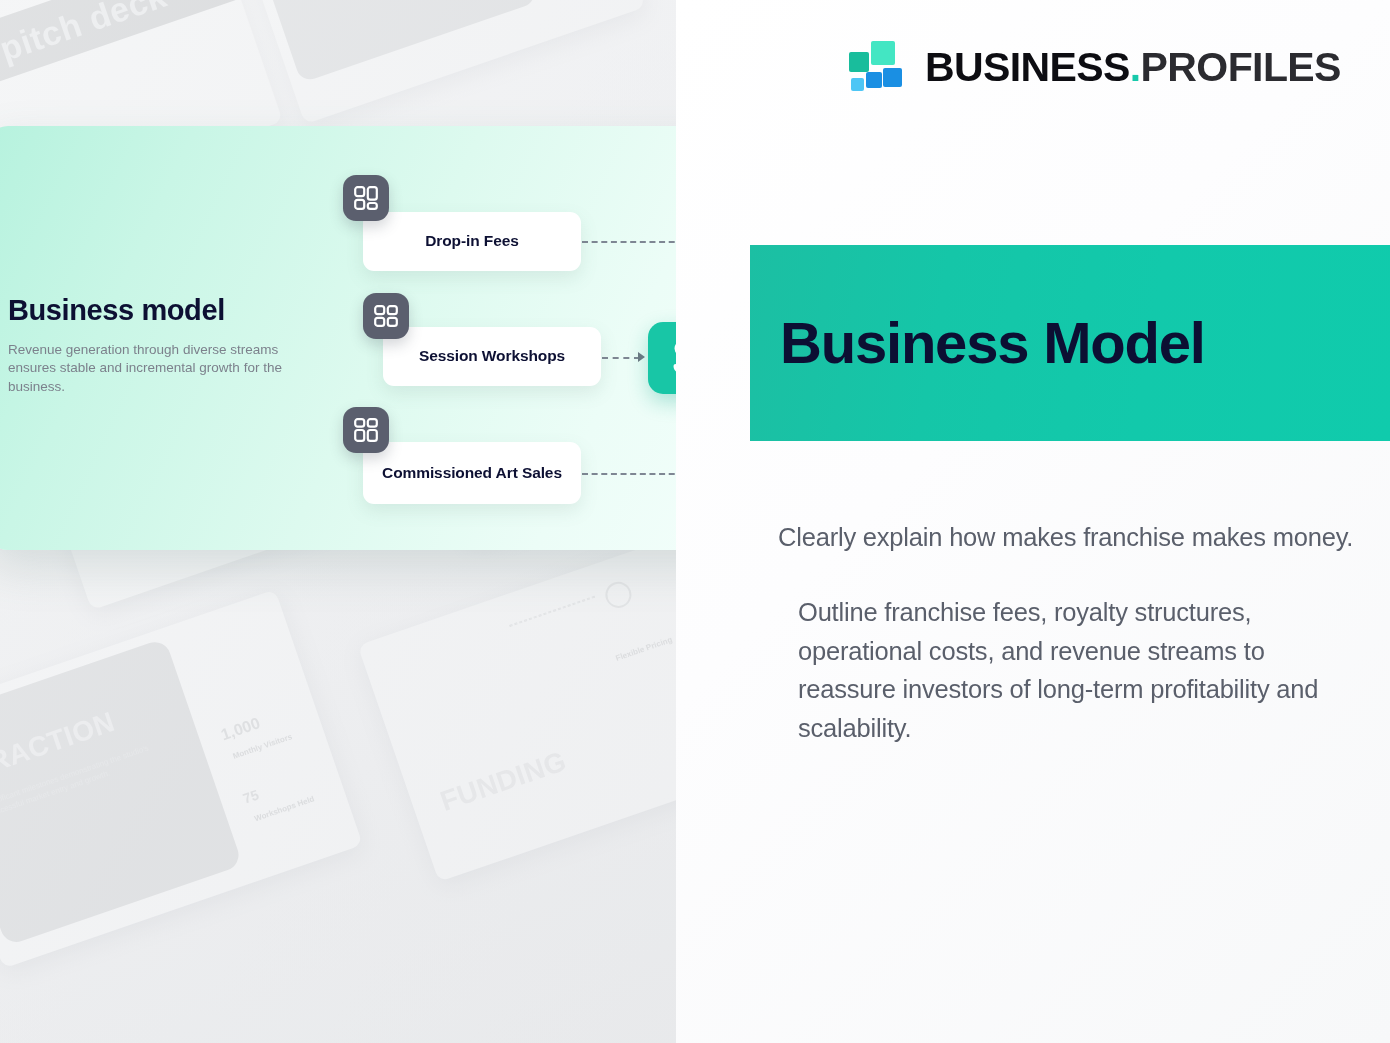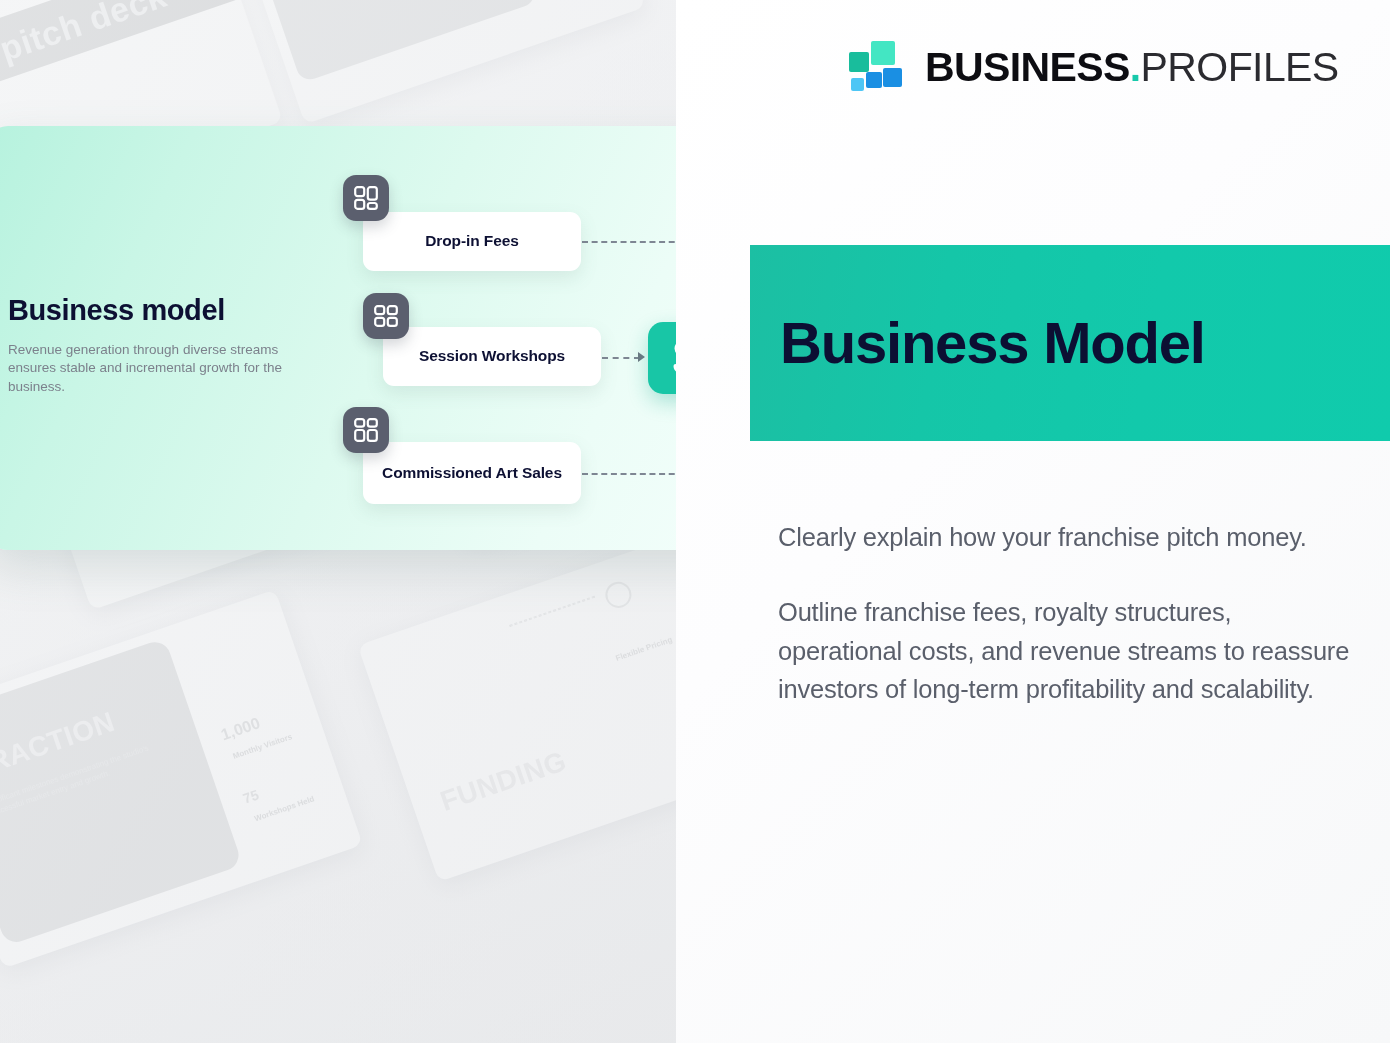--- a/index.html
+++ b/index.html
@@ -238,21 +238,21 @@
   .bm-e { left:  4px; top: 39px; width: 13px; height: 13px; background: #4ec6f5; }
 
   .brand-text {
     font-size: 41px;
     letter-spacing: -.6px;
     white-space: nowrap;
     line-height: 1;
   }
   .brand-text .b1 { font-weight: 700; color: #0d0d12; }
   .brand-text .dot { font-weight: 700; color: #17c9ab; }
-  .brand-text .b2 { font-weight: 400; color: #2b2b30; }
+  .brand-text .b2 { font-weight: 700; color: #2b2b30; }
 
   .title-band {
     position: absolute;
     left: 74px; top: 245px;
     width: 640px; height: 196px;
     background: linear-gradient(100deg, #1cbfa3 0%, #15c6a8 30%, #12c9ab 62%, #10cbac 100%);
     display: flex;
     align-items: center;
   }
   .title-band h1 {
@@ -268,21 +268,21 @@
     position: absolute;
     left: 102px; top: 518px;
     width: 580px;
   }
   .body-copy p {
     font-size: 25.5px;
     line-height: 1.52;
     color: #5a5f6b;
     letter-spacing: -.2px;
   }
-  .body-copy p + p { margin-top: 36px; }
+  .body-copy p + p { margin-top: 36px; margin-left: 20px; }
 </style>
 </head>
 <body>
 
 <div class="stage">
 
   <div class="backdrop">
     <div class="backdrop-tilt">
 
       <div class="mini" style="left:60px; top:150px; width:330px; height:230px;">
@@ -413,18 +413,18 @@
       <div class="brand-text">
         <span class="b1">BUSINESS</span><span class="dot">.</span><span class="b2">PROFILES</span>
       </div>
     </div>
 
     <div class="title-band">
       <h1>Business Model</h1>
     </div>
 
     <div class="body-copy">
-      <p>Clearly explain how your franchise pitch money.</p>
+      <p>Clearly explain how makes franchise makes money.</p>
       <p>Outline franchise fees, royalty structures, operational costs, and revenue streams to reassure investors of long-term profitability and scalability.</p>
     </div>
 
   </div>
 </div>
 
 </body></html>

